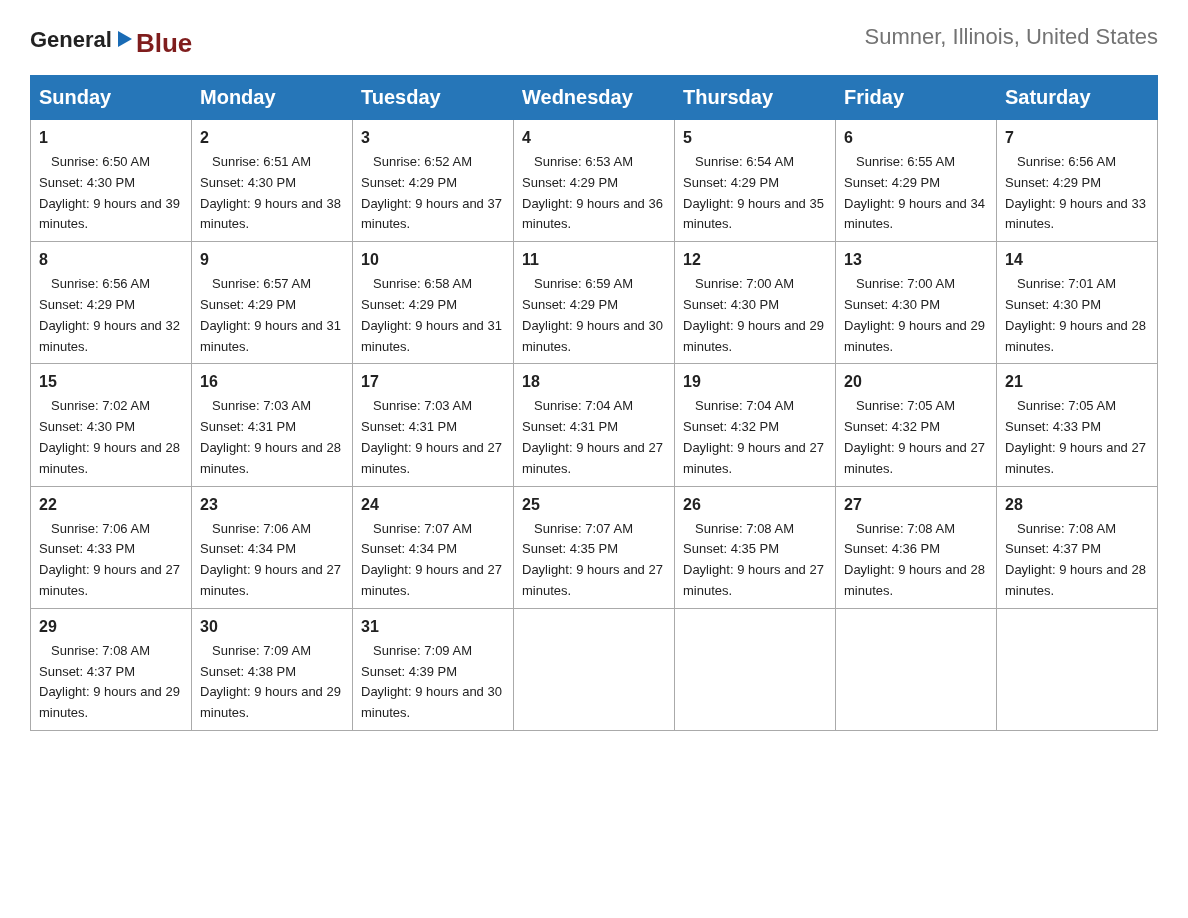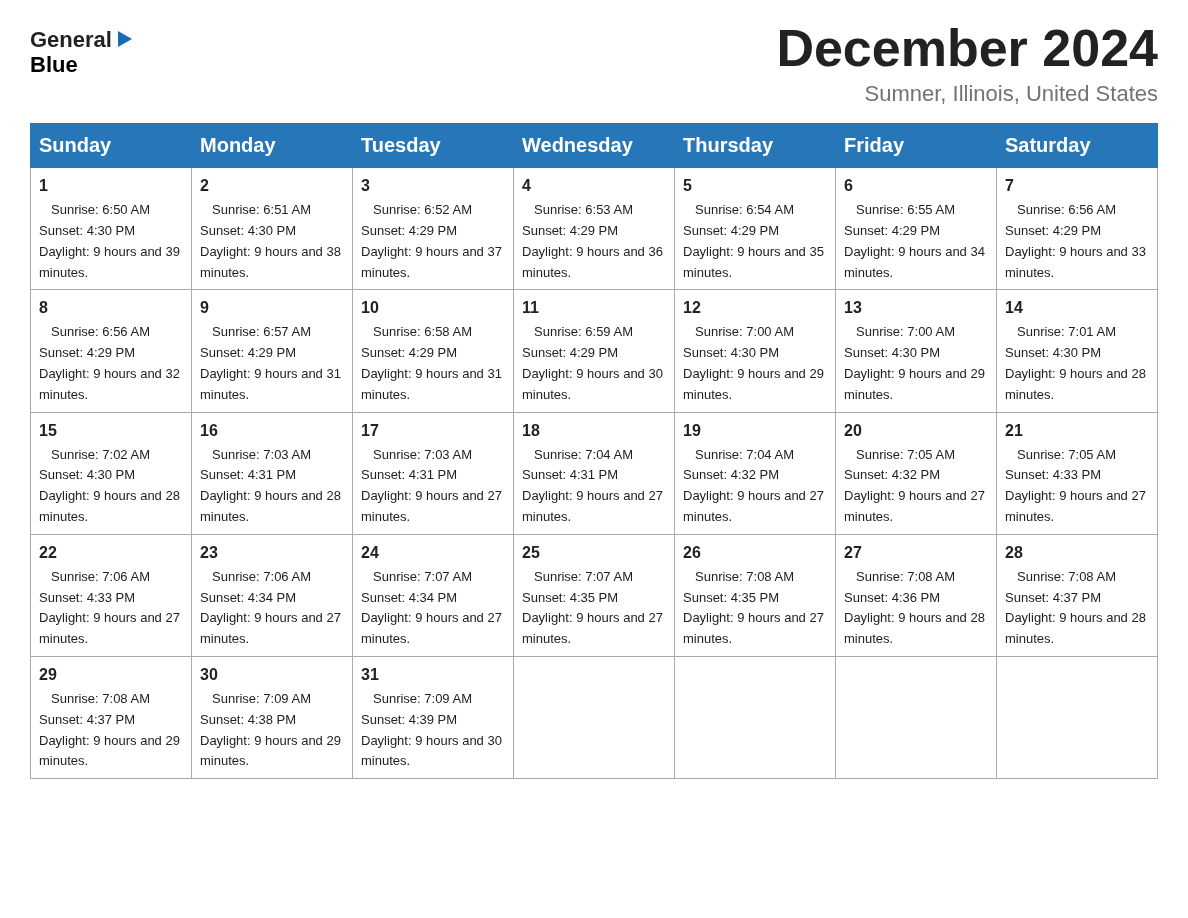--- a/index.html
+++ b/index.html
@@ -12,33 +12,33 @@
       padding: 20px 30px;
     }
     .header {
       display: flex;
       align-items: flex-start;
       justify-content: space-between;
       margin-bottom: 16px;
     }
     .logo {
       display: flex;
-      flex-direction: column;
+      flex-direction: row;
       align-items: flex-start;
       padding-top: 8px;
     }
     .logo-text {
       font-size: 22px;
       font-weight: bold;
       color: #222;
       line-height: 1.1;
     }
     .logo-blue {
-      color: #000000;
-      font-size: 22px;
+      color: #7f1d1d;
+      font-size: 26px;
       font-weight: bold;
     }
     .title-block {
       text-align: right;
     }
     .month-title {
       font-size: 52px;
       font-weight: bold;
       color: #222;
       line-height: 1.1;
@@ -96,21 +96,20 @@
   <div class="logo">
     <div style="display:flex;align-items:center;">
       <span class="logo-text">General</span>
       <svg width="22" height="22" viewBox="0 0 22 22" style="margin-left:2px;margin-top:-2px;">
         <polygon points="4,3 18,11 4,19" fill="#1a6bb5"></polygon>
       </svg>
     </div>
     <span class="logo-blue">Blue</span>
   </div>
   <div class="title-block">
-    <div class="month-title">December 2024</div>
     <div class="location-title">Sumner, Illinois, United States</div>
   </div>
 </div>
 
 <table>
   <thead>
     <tr>
     <th>Sunday</th>
         <th>Monday</th>
         <th>Tuesday</th>

